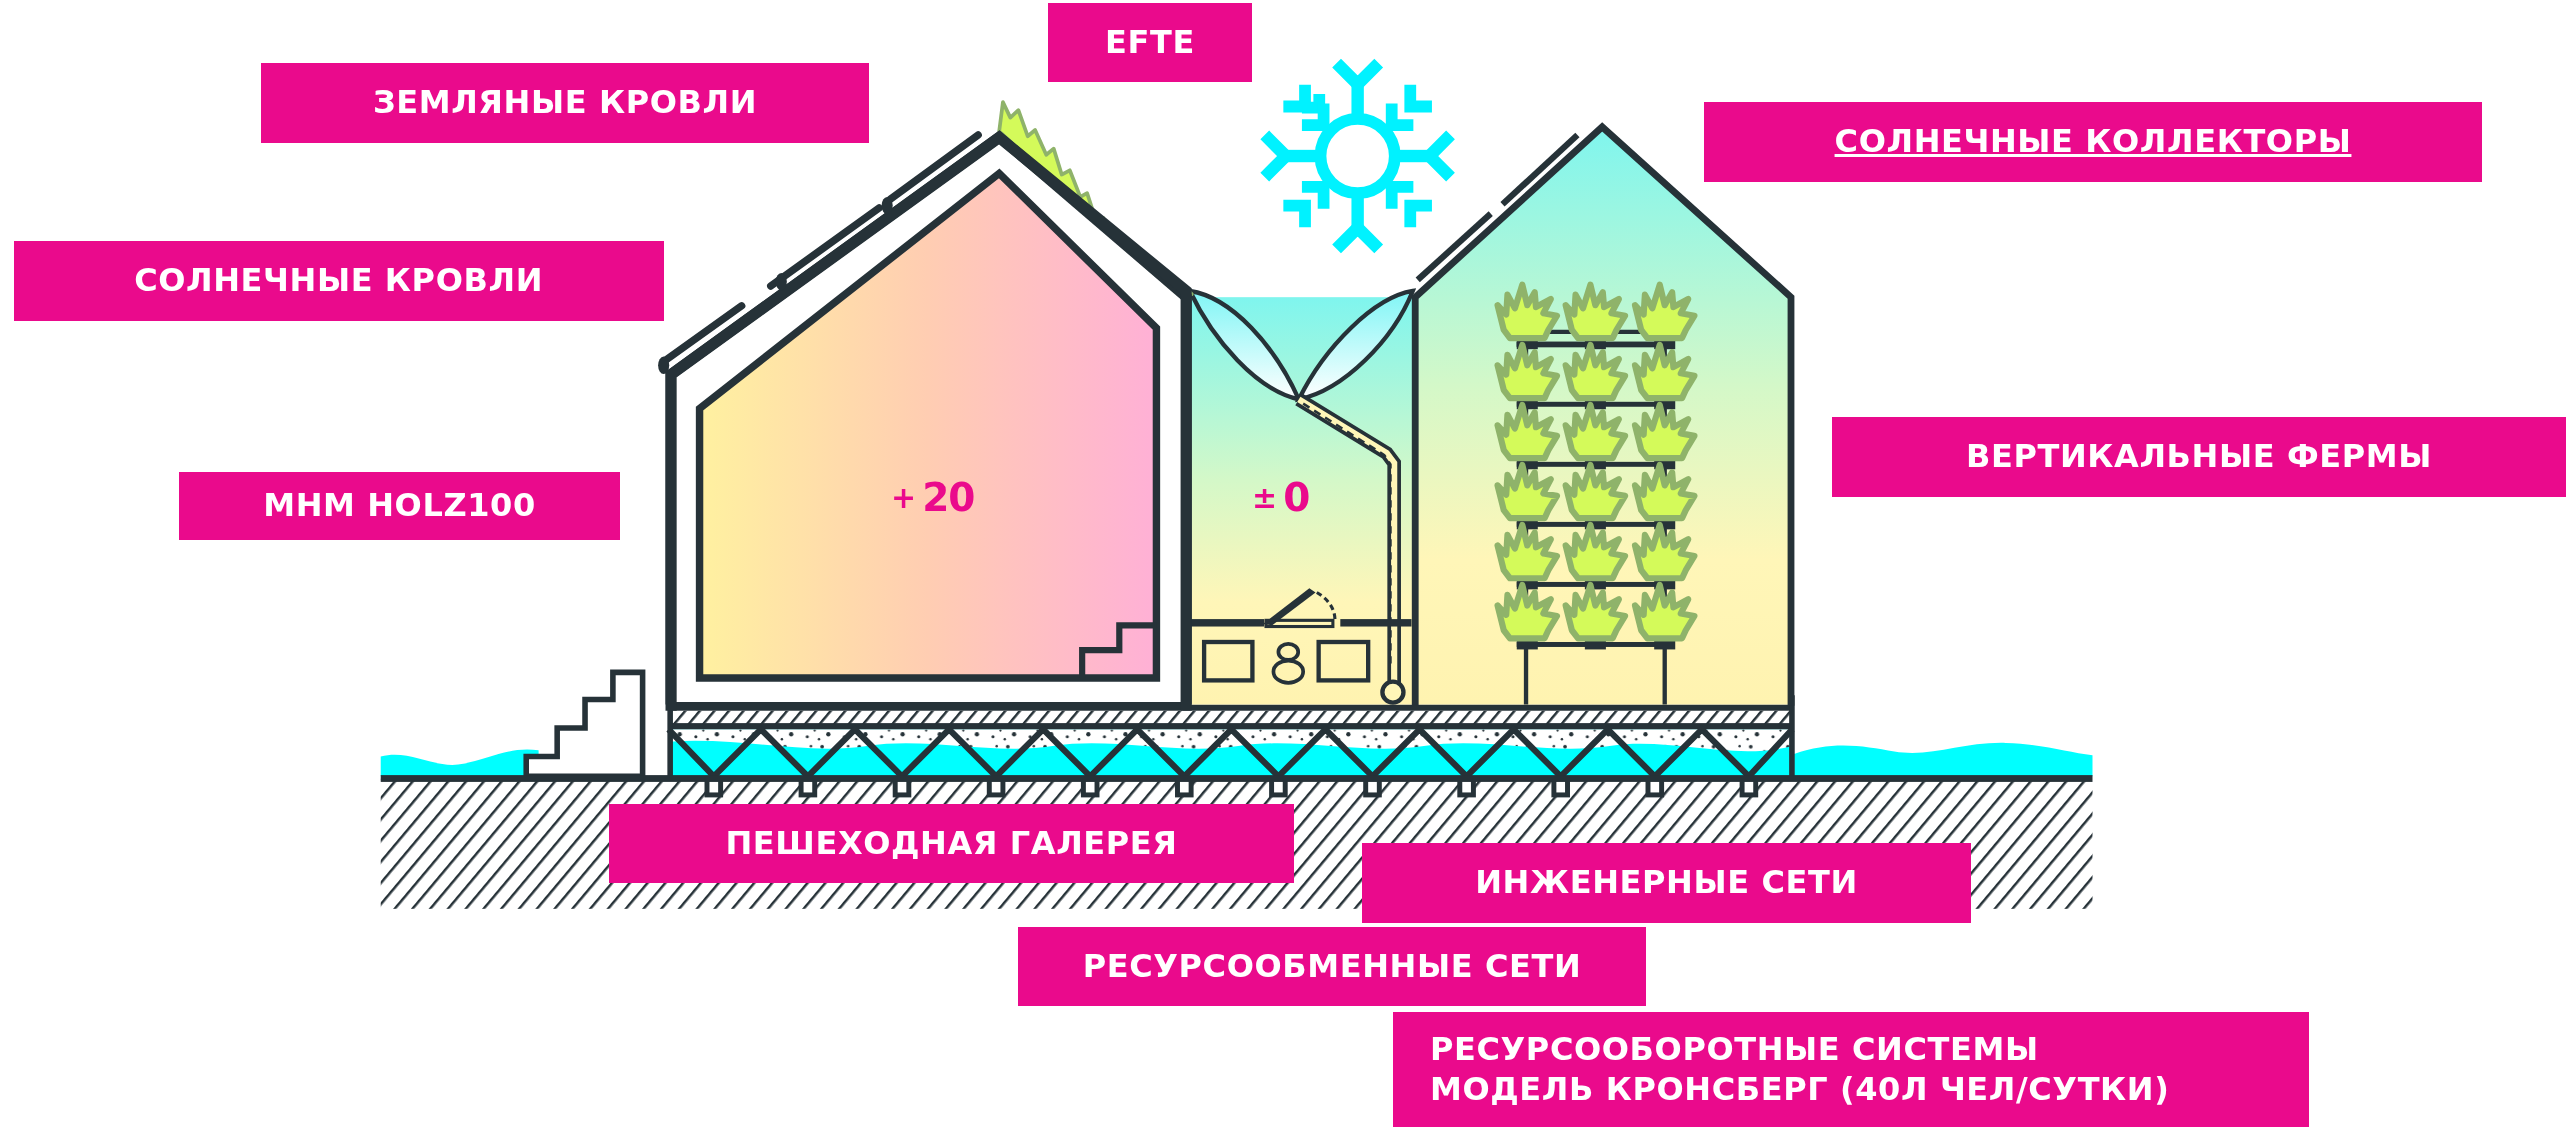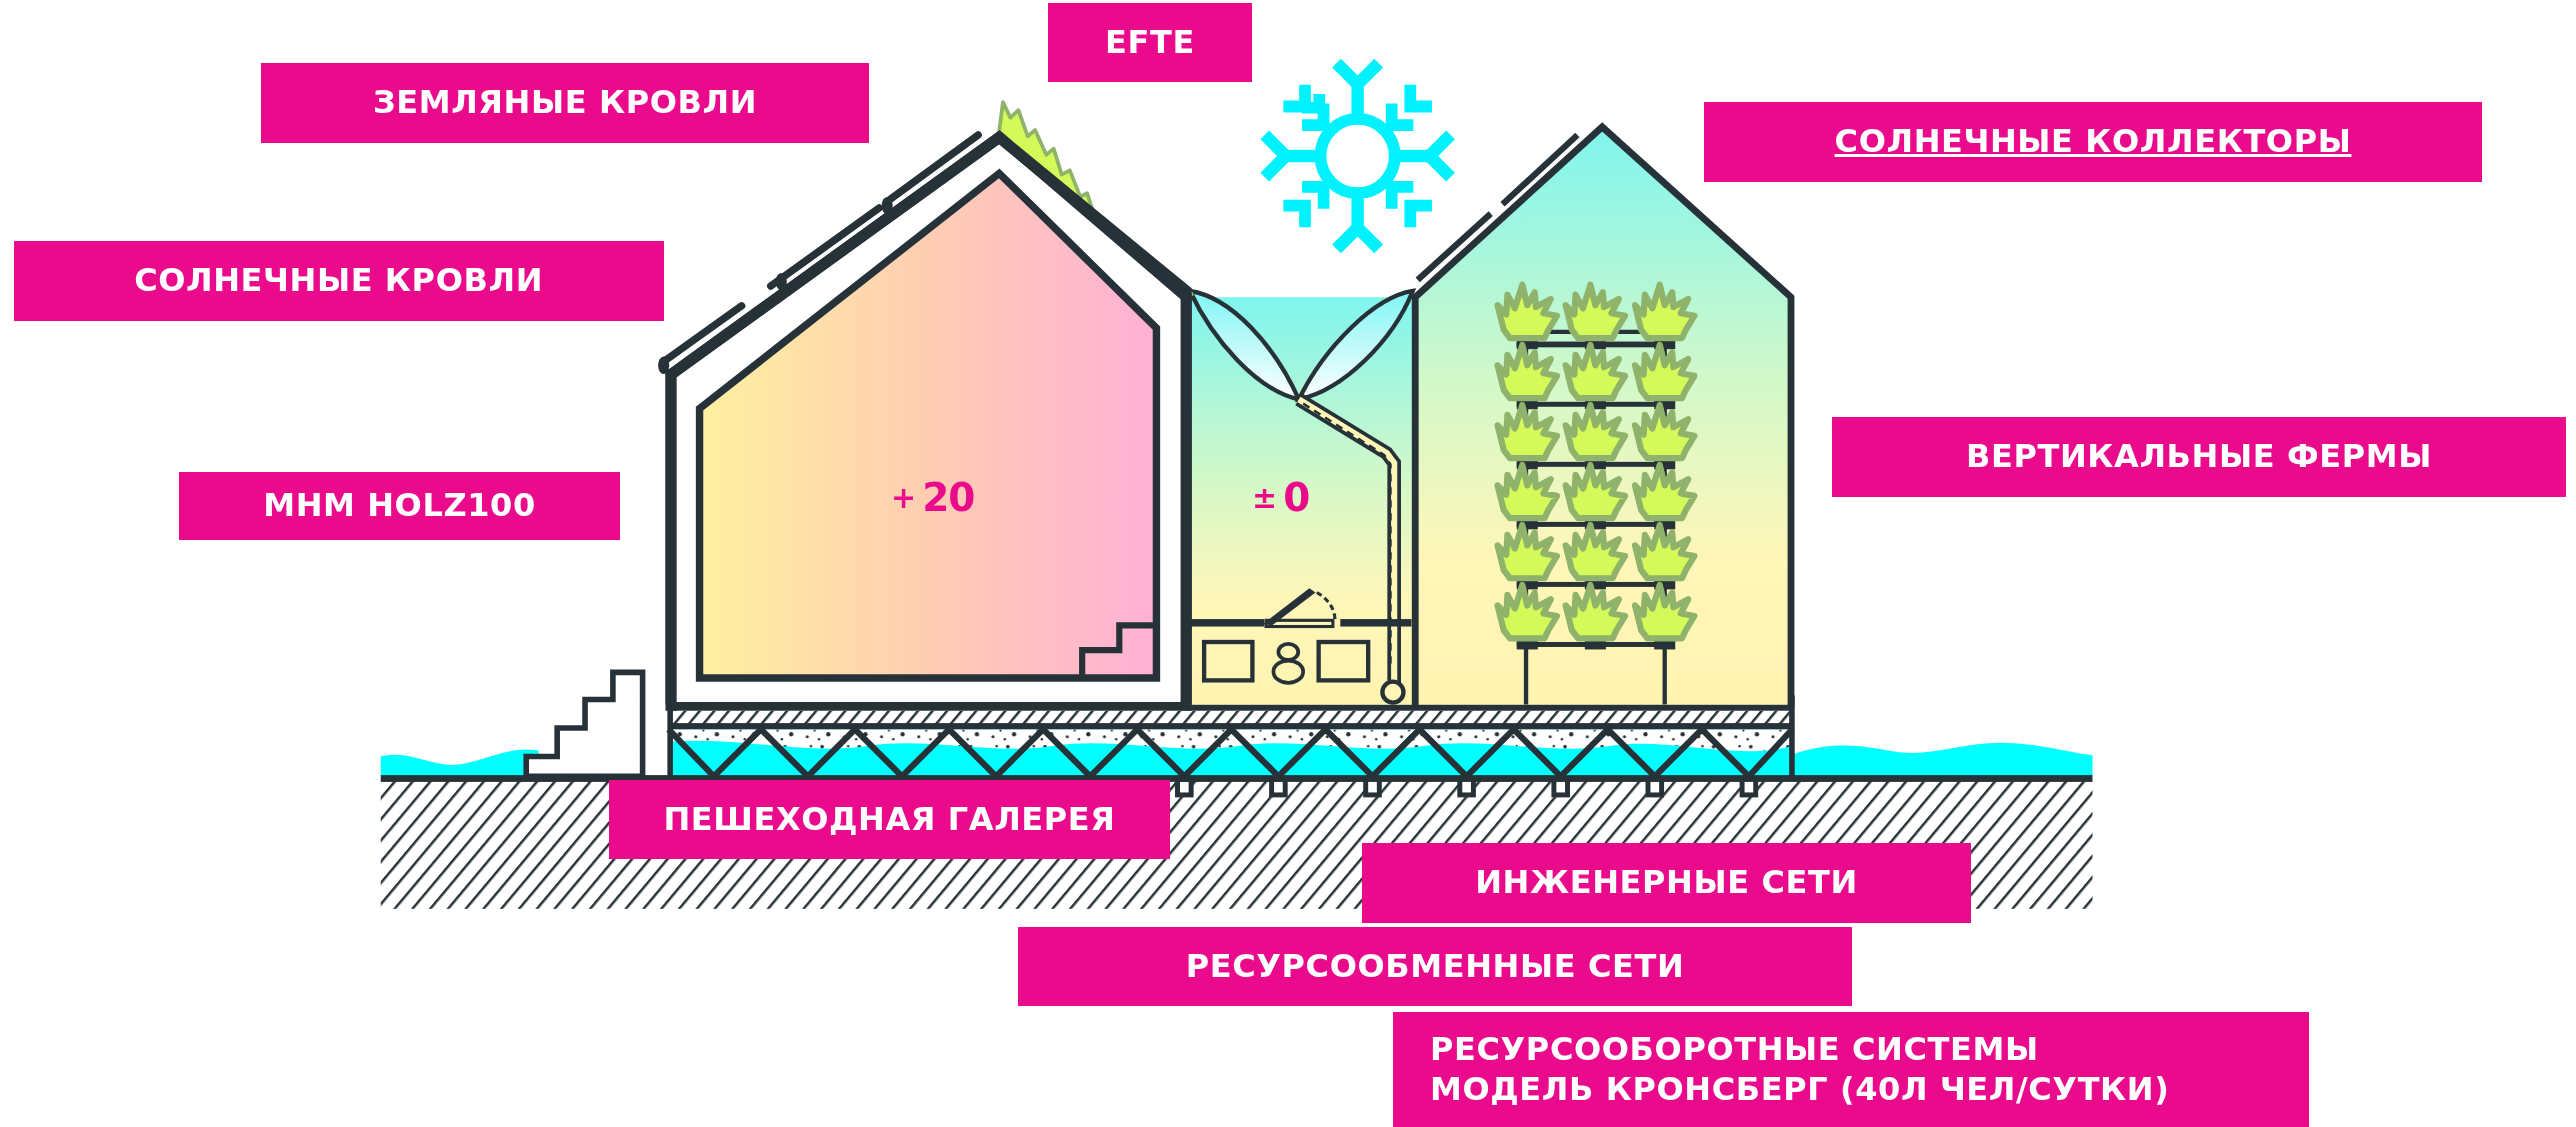--- a/index.html
+++ b/index.html
@@ -268,27 +268,27 @@
 </div>
 <div class="label" style="left:179px; top:472px; width:441px; height:68px;">
   <span class="main">MHM HOLZ100</span>
 </div>
 <div class="label" style="left:1704px; top:102px; width:778px; height:80px;text-decoration:underline;">
   <span class="main">СОЛНЕЧНЫЕ КОЛЛЕКТОРЫ</span>
 </div>
 <div class="label" style="left:1832px; top:417px; width:734px; height:80px;">
   <span class="main">ВЕРТИКАЛЬНЫЕ ФЕРМЫ</span>
 </div>
-<div class="label" style="left:609px; top:780px; width:561px; height:79px;">
+<div class="label" style="left:609px; top:804px; width:685px; height:79px;">
   <span class="main">ПЕШЕХОДНАЯ ГАЛЕРЕЯ</span>
 </div>
 <div class="label" style="left:1362px; top:843px; width:609px; height:80px;">
   <span class="main">ИНЖЕНЕРНЫЕ СЕТИ</span>
 </div>
-<div class="label" style="left:1018px; top:927px; width:834px; height:79px;">
+<div class="label" style="left:1018px; top:927px; width:628px; height:79px;">
   <span class="main">РЕСУРСООБМЕННЫЕ СЕТИ</span>
 </div>
 <div class="label" style="left:1393px; top:1012px; width:916px; height:116px; align-items:flex-start; padding-left:37px;">
   <span class="main">РЕСУРСООБОРОТНЫЕ СИСТЕМЫ</span>
   <span class="sub" style="padding-left:0;">МОДЕЛЬ КРОНСБЕРГ (40Л ЧЕЛ/СУТКИ)</span>
 </div>
 </div>
 
 
 </body></html>

